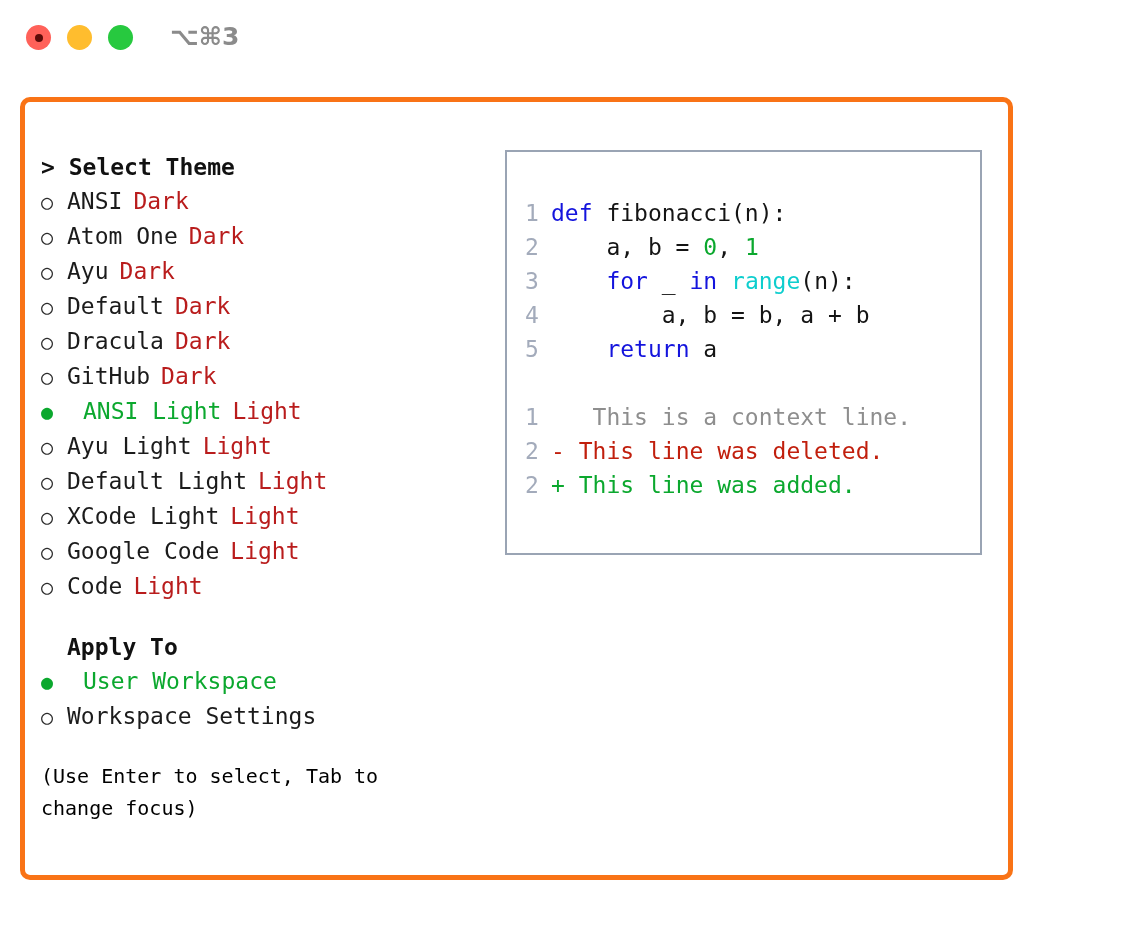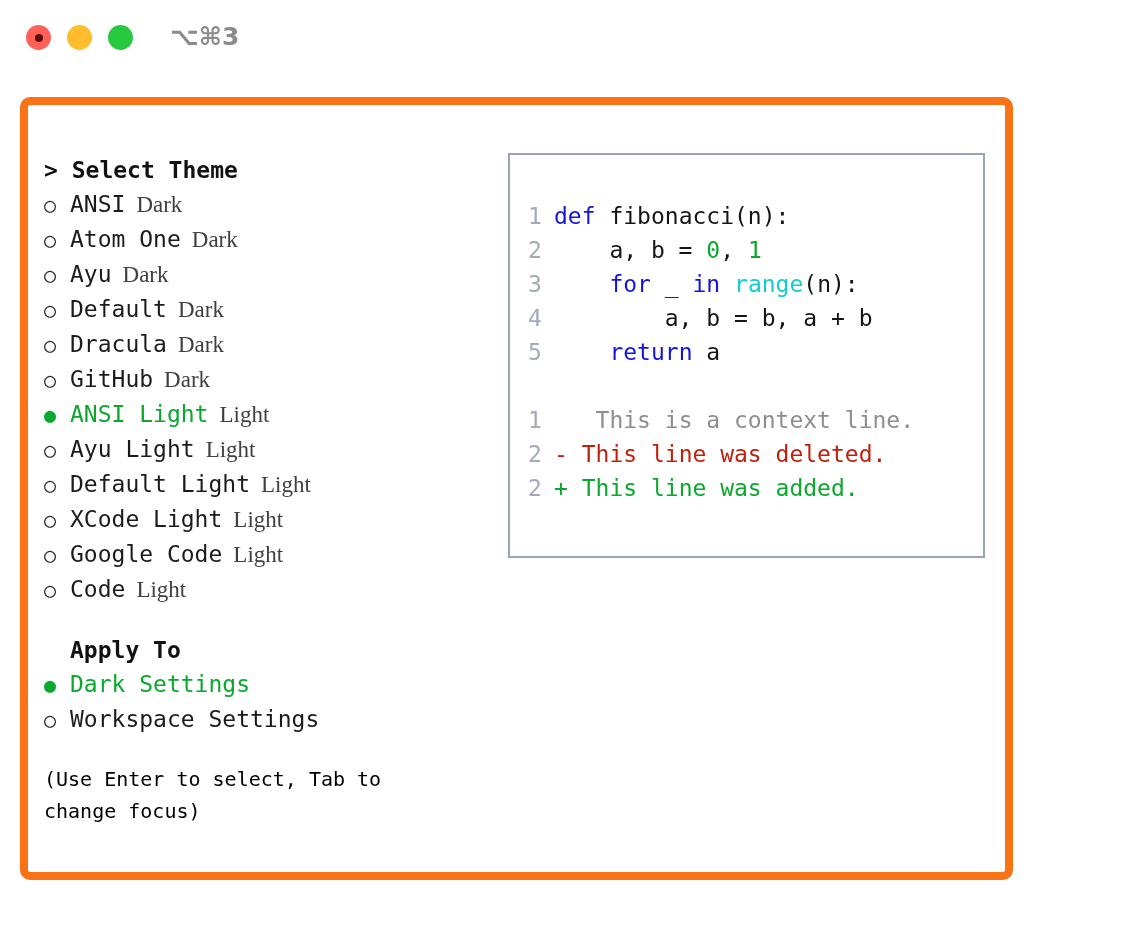--- a/index.html
+++ b/index.html
@@ -71,21 +71,21 @@
     white-space: nowrap;
   }
 
   
   .panel {
     position: absolute;
     left: 20px;
     top: 97px;
     width: 993px;
     height: 783px;
-    border: 8px solid #f97316;
+    border: 5px solid #f97316;
     border-radius: 10px;
     background: #ffffff;
     box-sizing: border-box;
   }
 
   
   .left-col {
     position: absolute;
     left: 16px;
     top: 48px;
@@ -112,25 +112,24 @@
     display: inline-block;
     width: 26px;
     flex: 0 0 26px;
     color: #2b2b2b;
     font-size: 20px;
   }
   .bullet.on {
     color: #0ba82e;
   }
   .opt-label { color: #1b1b1b; }
-  .opt-row.selected .opt-label { color: #0ba82e; }
+  .opt-row.selected .opt-label { color: #0ba82e; margin-left: 16px; }
   .opt-badge {
-    color: #404040;
+    color: #b91c1c;
     padding-left: 11px;
-    font-family: Liberation Serif, serif;
   }
   .spacer-md  { height: 26px; }
 
   .hint {
     font-size: 20px;
     line-height: 32px;
     color: #000000;
     width: 400px;
   }
 
@@ -211,21 +210,21 @@
           <div class="opt-row"><span class="bullet">○</span><span class="opt-label">XCode Light</span><span class="opt-badge">Light</span></div>
           <div class="opt-row"><span class="bullet">○</span><span class="opt-label">Google Code</span><span class="opt-badge">Light</span></div>
           <div class="opt-row"><span class="bullet">○</span><span class="opt-label">Code</span><span class="opt-badge">Light</span></div>
         </div>
 
       <div class="spacer-md"></div>
 
       <div class="section-head indent">Apply To</div>
 
       <div id="apply-list">
-          <div class="opt-row selected"><span class="bullet on">●</span><span class="opt-label">Dark Settings</span></div>
+          <div class="opt-row selected"><span class="bullet on">●</span><span class="opt-label">User Workspace</span></div>
           <div class="opt-row"><span class="bullet">○</span><span class="opt-label">Workspace Settings</span></div>
         </div>
 
       <div class="spacer-md"></div>
 
       <div class="hint">(Use Enter to select, Tab to change focus)</div>
     </div>
 
     <div class="right-col">
       <div class="preview-box">

